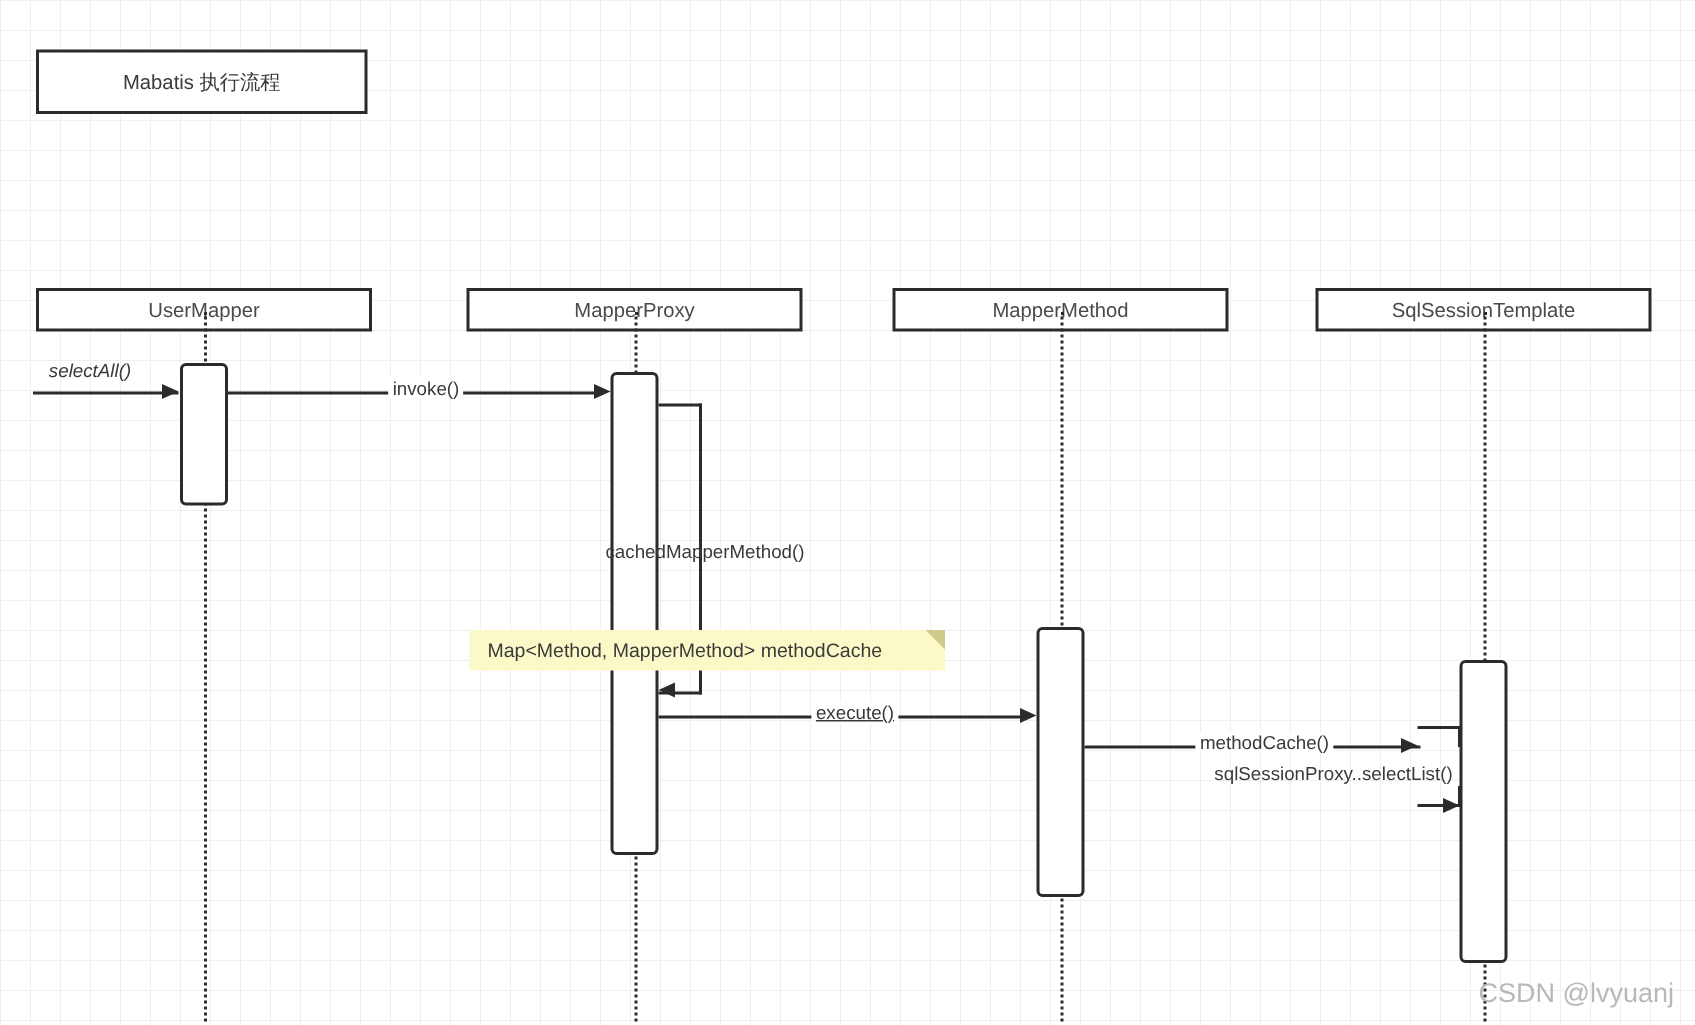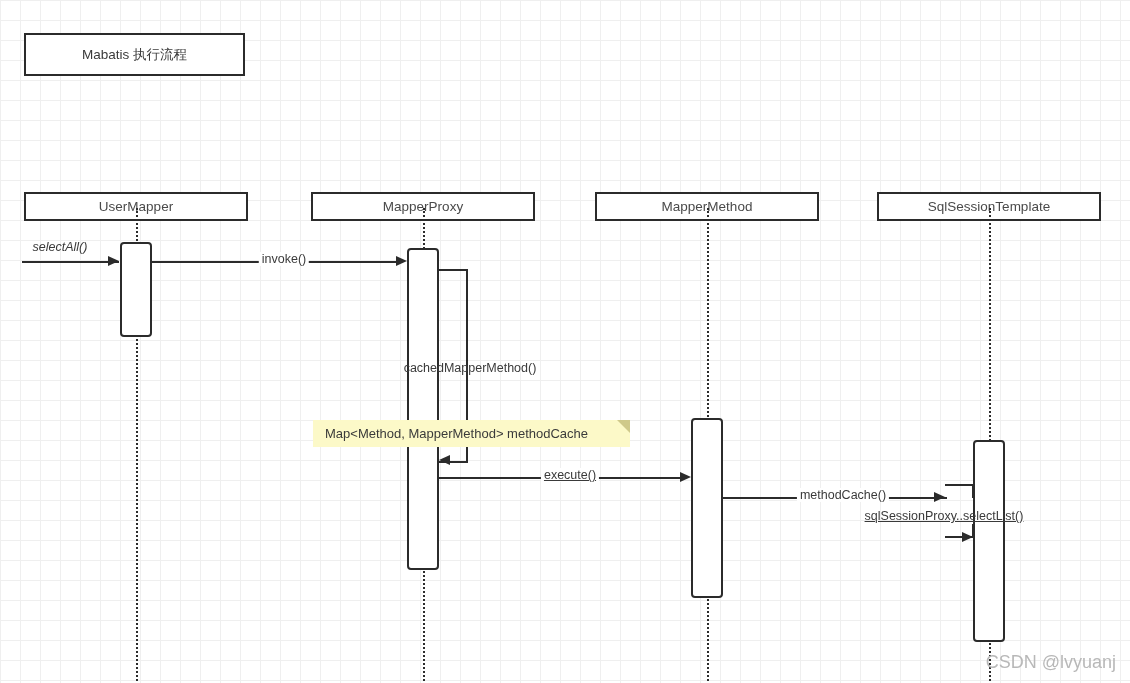--- a/index.html
+++ b/index.html
@@ -203,17 +203,17 @@
   <div class="msg-label onlabel" style="left:560px; top:468px;text-decoration:underline;">execute()</div>
 
   <div class="msg-line" style="left:723px; top:497px; width:224px;"></div>
   <div class="arrowhead-r" style="left:934px; top:492px;"></div>
   <div class="msg-label onlabel" style="left:833px; top:488px;">methodCache()</div>
 
   <div class="selfloop" style="left:945px; top:484px; width:29px; height:14px; border-bottom:none;"></div>
 
   <div class="selfloop" style="left:945px; top:524px; width:29px; height:14px; border-top:none;"></div>
   <div class="arrowhead-r" style="left:962px; top:532px;"></div>
-  <div class="msg-label" style="left:944px; top:509px;text-decoration:underline;">sqlSessionProxy..selectList()</div>
+  <div class="msg-label" style="left:889px; top:509px;">sqlSessionProxy..selectList()</div>
 
   <div class="watermark">CSDN @lvyuanj</div>
 
 </div>
 
 </body></html>

